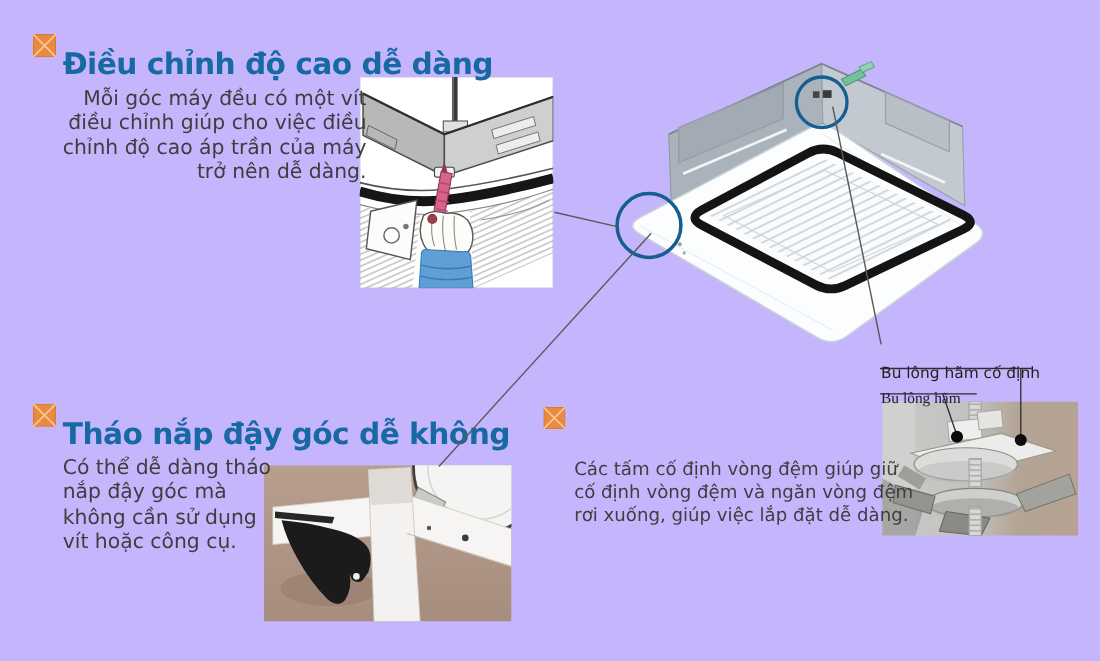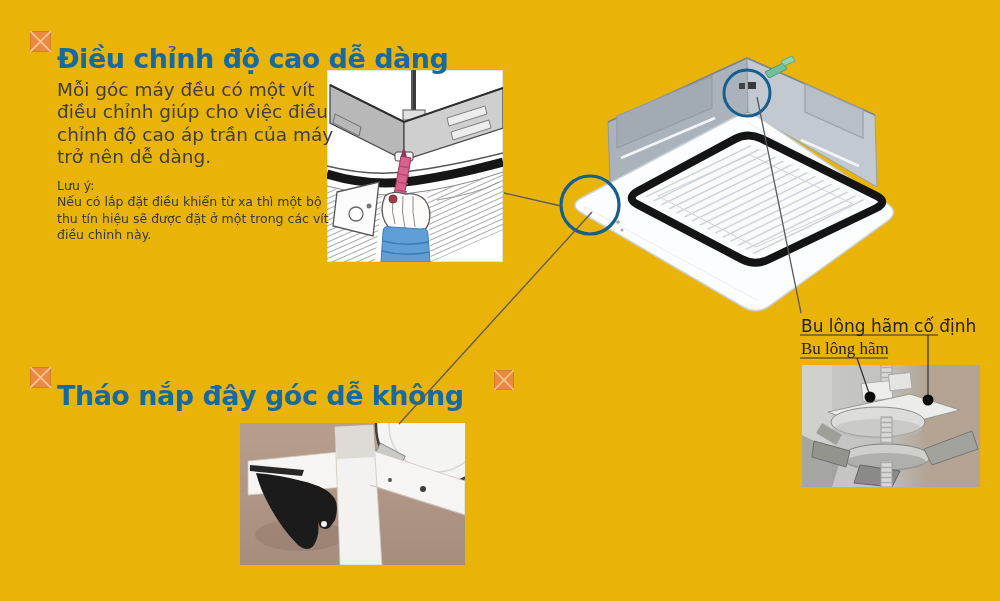--- a/index.html
+++ b/index.html
@@ -1,61 +1,57 @@
 <!DOCTYPE html>
 <html><head>
 <meta charset="utf-8">
 <style>
   html,body{margin:0;padding:0;background:#fff;}
   .canvas{
-    position:relative;width:1000px;height:601px;background:#eab308;overflow:hidden;
+    position:relative;width:1000px;height:601px;background:#c4b5fd;overflow:hidden;
     font-family:"DejaVu Sans","Liberation Sans",sans-serif;
   }
   .bullet{position:absolute;width:21px;height:21px;display:block;z-index:2;}
   .f-title{
     position:absolute;color:#1769a3;font-weight:bold;font-size:27px;line-height:1.1;
     white-space:pre-line;z-index:2;letter-spacing:-0.5px;
   }
   .f-title.small{font-size:26px;}
   .f-body{
     position:absolute;color:#3e3e3e;font-size:18.5px;line-height:1.22;
     white-space:pre-line;z-index:2;
   }
   .f-body.narrowlh{font-size:16.5px;line-height:1.28;}
   .f-note{
     position:absolute;color:#383838;font-size:12.5px;line-height:1.32;
     white-space:pre-line;z-index:2;
   }
   .callout-label{
-    position:absolute;color:#222;font-size:17px;line-height:1.2;z-index:4;white-space:nowrap;
+    position:absolute;color:#222;font-size:14px;line-height:1.2;z-index:4;white-space:nowrap;margin-top:16px;
   }
   figure{margin:0;padding:0;position:absolute;z-index:1;}
   svg{display:block;}
   .overlay{position:absolute;left:0;top:0;z-index:3;pointer-events:none;}
 </style>
 </head>
 <body>
 
 <div class="canvas">
 
   <span class="bullet" style="left:30px;top:31px;">
     <svg width="21" height="21" viewBox="0 0 21 21">
       <rect x="0.5" y="0.5" width="20" height="20" fill="#e98a3f" stroke="#d97a30"></rect>
       <path d="M0 0 L21 21 M21 0 L0 21" stroke="#f6c79a" stroke-width="1.6"></path>
     </svg>
   </span>
   <h2 class="f-title" style="left:57px;top:22px;">Điều chỉnh độ cao dễ dàng</h2>
-  <p class="f-body" style="left:57px;top:60px;">Mỗi góc máy đều có một vít
+  <p class="f-body" style="left:57px;top:60px;text-align:right;">Mỗi góc máy đều có một vít
 điều chỉnh giúp cho việc điều
 chỉnh độ cao áp trần của máy
 trở nên dễ dàng.</p>
-  <p class="f-note" style="left:57px;top:165px;">Lưu ý:
-Nếu có lắp đặt điều khiển từ xa thì một bộ
-thu tín hiệu sẽ được đặt ở một trong các vít
-điều chỉnh này.</p>
 
   <figure style="left:327px;top:70px;">
     <svg width="176" height="192" viewBox="0 0 176 192">
       <defs>
         <pattern id="hatchInset" width="5" height="5" patternUnits="userSpaceOnUse" patternTransform="rotate(-24)">
           <line x1="0" y1="2.5" x2="5" y2="2.5" stroke="#a9a9a9" stroke-width="1"></line>
         </pattern>
       </defs>
       <rect x="0.5" y="0.5" width="175" height="191" fill="#ffffff" stroke="#e3e3e3"></rect>
 
@@ -136,20 +132,24 @@
     </svg>
   </figure>
 
   <span class="bullet" style="left:30px;top:367px;">
     <svg width="21" height="21" viewBox="0 0 21 21">
       <rect x="0.5" y="0.5" width="20" height="20" fill="#e98a3f" stroke="#d97a30"></rect>
       <path d="M0 0 L21 21 M21 0 L0 21" stroke="#f6c79a" stroke-width="1.6"></path>
     </svg>
   </span>
   <h2 class="f-title" style="left:57px;top:359px;">Tháo nắp đậy góc dễ không</h2>
+  <p class="f-body" style="left:57px;top:396px;">Có thể dễ dàng tháo
+nắp đậy góc mà
+không cần sử dụng
+vít hoặc công cụ.</p>
 
   <figure style="left:240px;top:423px;">
     <svg width="225" height="142" viewBox="0 0 225 142">
       <defs>
         <linearGradient id="gradTan" x1="0" y1="0" x2="0" y2="1">
           <stop offset="0" stop-color="#b79e8e"></stop>
             <stop offset="1" stop-color="#a68d7d"></stop>
         </linearGradient>
       </defs>
       <rect width="225" height="142" fill="url(#gradTan)"></rect>
@@ -170,20 +170,23 @@
       <circle cx="150" cy="57" r="2" fill="#55504a"></circle>
     </svg>
   </figure>
 
   <span class="bullet" style="left:494px;top:370px;width:20px;height:20px;">
     <svg width="20" height="20" viewBox="0 0 21 21">
       <rect x="0.5" y="0.5" width="20" height="20" fill="#e98a3f" stroke="#d97a30"></rect>
       <path d="M0 0 L21 21 M21 0 L0 21" stroke="#f6c79a" stroke-width="1.6"></path>
     </svg>
   </span>
+  <p class="f-body narrowlh" style="left:522px;top:399px;">Các tấm cố định vòng đệm giúp giữ
+cố định vòng đệm và ngăn vòng đệm
+rơi xuống, giúp việc lắp đặt dễ dàng.</p>
 
   <span class="callout-label" style="left:801px;top:316px;">Bu lông hãm cố định</span>
   <span class="callout-label" style="left:801px;top:339px;font-family:Liberation Serif, serif;">Bu lông hãm</span>
 
   <figure style="left:802px;top:365px;">
     <svg width="178" height="122" viewBox="0 0 178 122">
       <defs>
         <linearGradient id="gradH" x1="0" y1="0" x2="1" y2="0">
           <stop offset="0" stop-color="#c9c9c7"></stop>
             <stop offset="0.45" stop-color="#c2c2c0"></stop>

